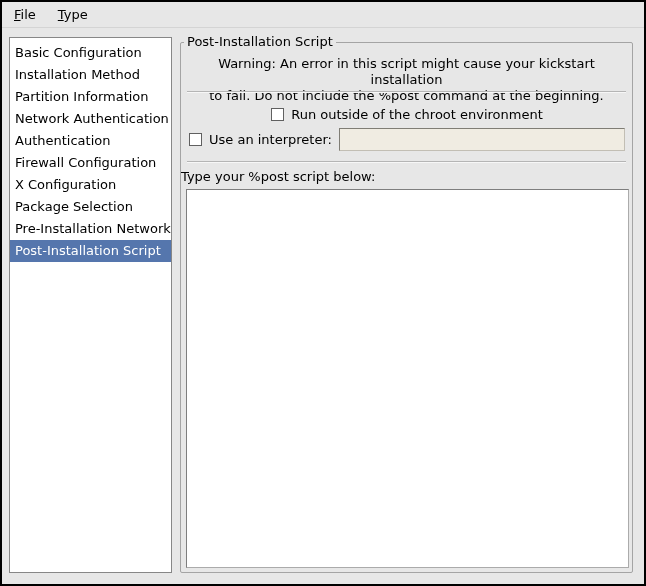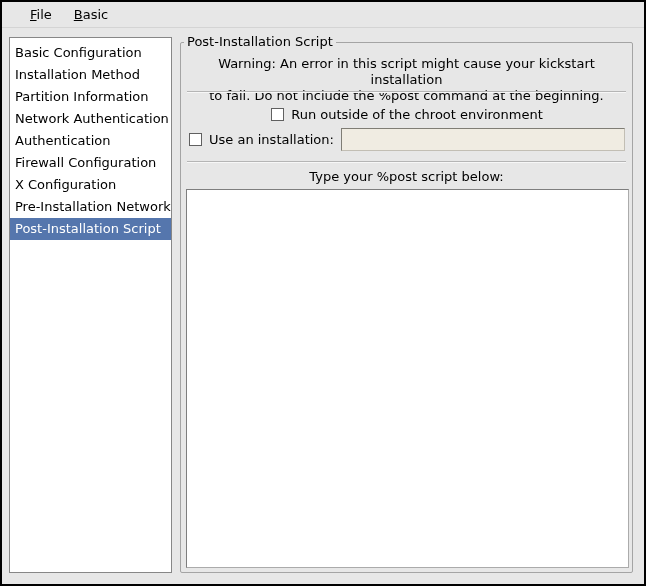--- a/index.html
+++ b/index.html
@@ -5,21 +5,21 @@
   * { margin:0; padding:0; box-sizing:border-box; }
   body { background:#bbb; font-family:"DejaVu Sans", "Liberation Sans", sans-serif; }
   .window {
     position:relative; width:646px; height:586px;
     background:#e7e7e7; border:2px solid #000;
     font-size:13px; color:#000; overflow:hidden;
   }
   
   .menubar {
     position:absolute; left:0; top:0; width:100%; height:26px;
-    display:flex; align-items:center; padding:0 20px; gap:6px;
+    display:flex; align-items:center; padding:0 4px; gap:6px;
     border-bottom:1px solid #d4d4d4;
   }
   .menu-item { padding:3px 8px 4px 8px; cursor:default; }
   .menu-item::first-letter { text-decoration:underline; }
   
   .section-list {
     position:absolute; left:7px; top:35px; width:163px; height:536px;
     background:#fff; border:1px solid #878787; padding-top:4px;
     overflow:hidden;
   }
@@ -57,50 +57,51 @@
   .cb-label { white-space:nowrap; }
   .entry {
     flex:1; height:23px; min-width:0;
     background:#f0ece2;
     border:1px solid;
     border-color:#7f7d75 #c2beb4 #c2beb4 #7f7d75;
     font-family:"DejaVu Sans", "Liberation Sans", sans-serif;
     font-size:13px; padding:0 3px; outline:none; color:#000;
   }
   .script-label {
-    position:absolute; top:126px; left:0; width:100%; text-align:center;
+    position:absolute; top:126px; left:0; width:100%; 
   }
   .script-area {
     position:absolute; left:5px; top:146px; width:443px; height:379px;
     background:#fff;
     border:1px solid;
     border-color:#7e7e7e #ababab #ababab #7e7e7e;
     resize:none; outline:none;
     font-family:"DejaVu Sans", "Liberation Sans", sans-serif;
     font-size:13px; padding:2px;
   }
 </style>
 </head>
 <body>
 
 <div class="window">
 
   <div class="menubar">
     <div class="menu-item">File</div>
-    <div class="menu-item">Basic</div>
+    <div class="menu-item">Type</div>
   </div>
 
   <div class="section-list">
     <div class="list-item">Basic Configuration</div>
     <div class="list-item">Installation Method</div>
     <div class="list-item">Partition Information</div>
     <div class="list-item">Network Authentication</div>
     <div class="list-item">Authentication</div>
     <div class="list-item">Firewall Configuration</div>
     <div class="list-item">X Configuration</div>
+    <div class="list-item">Package Selection</div>
     <div class="list-item">Pre-Installation Network</div>
     <div class="list-item selected">Post-Installation Script</div>
   </div>
 
   <div class="frame">
     <div class="legend">Post-Installation Script</div>
 
     <div class="warning">
       <div>Warning: An error in this script might cause your kickstart installation</div>
       <div>to fail. Do not include the %post command at the beginning.</div>
@@ -108,21 +109,21 @@
 
     <div class="sep sep1"></div>
 
     <div class="cb-row row1">
       <span class="checkbox"></span>
       <span class="cb-label">Run outside of the chroot environment</span>
     </div>
 
     <div class="cb-row row2">
       <span class="checkbox"></span>
-      <span class="cb-label">Use an installation:</span>
+      <span class="cb-label">Use an interpreter:</span>
       <input class="entry" type="text" value="" style="">
     </div>
 
     <div class="sep sep2"></div>
 
     <div class="script-label">Type your %post script below:</div>
 
     <textarea class="script-area" spellcheck="false" style=""></textarea>
   </div>
 

